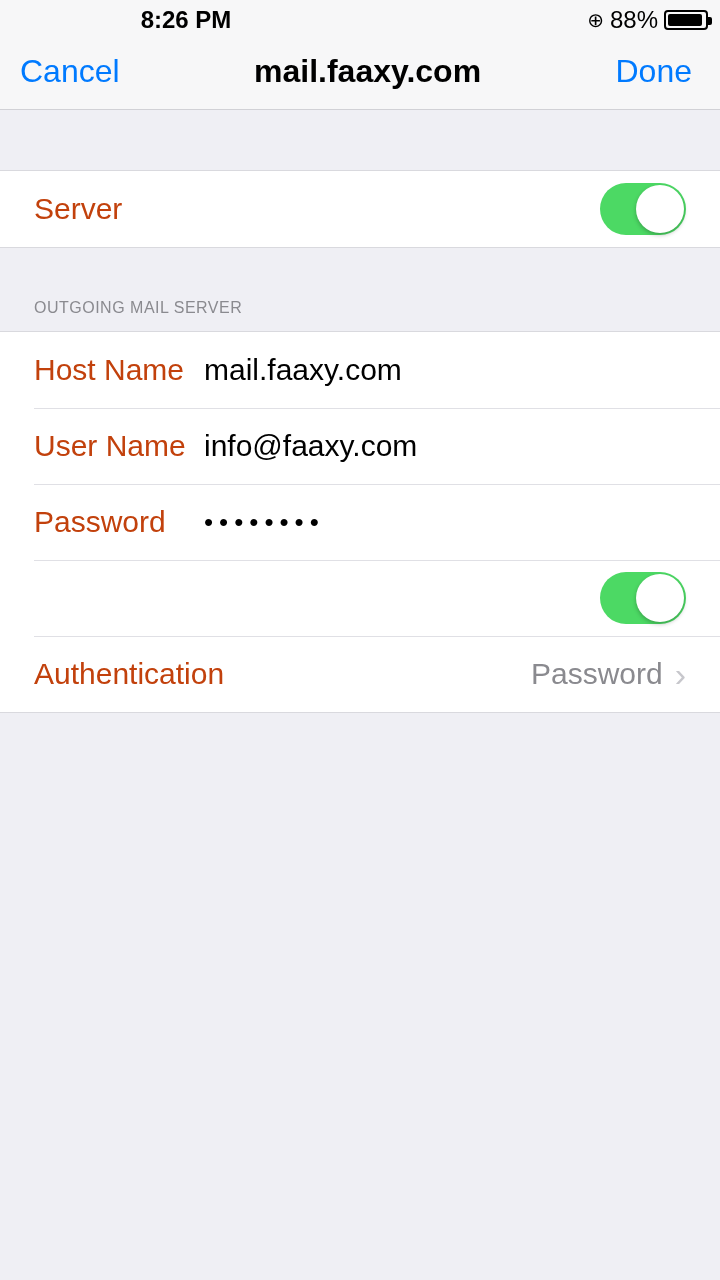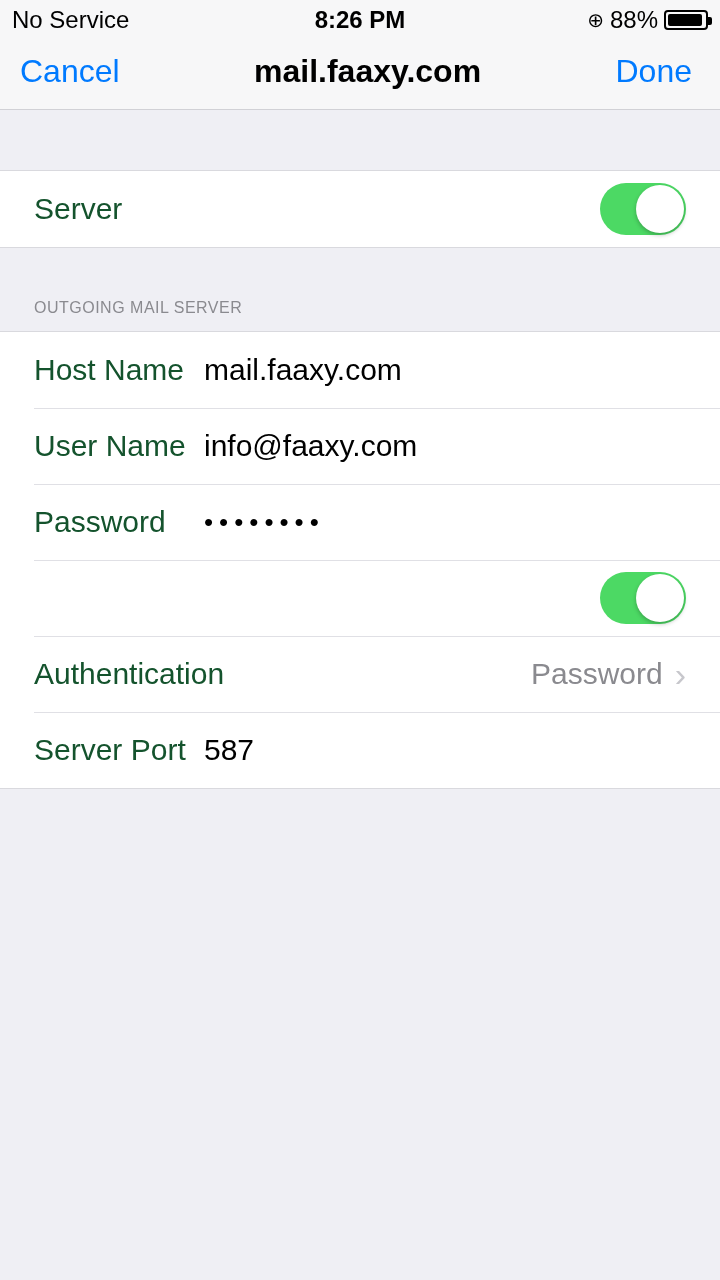--- a/index.html
+++ b/index.html
@@ -93,21 +93,21 @@
   .row + .row::before {
     content: "";
     position: absolute;
     top: 0; left: 34px; right: 0;
     height: 1px;
     background: #e0e0e5;
   }
   .row-label {
     width: 170px;
     font-size: 30px;
-    color: #14532d;
+    color: #c2410c;
     flex-shrink: 0;
   }
   .row-label.wide { width: auto; flex: 1; }
   .row-value {
     font-size: 30px;
     color: #000;
     flex: 1;
   }
   .row-value.input {
     border: none; outline: none;
@@ -146,21 +146,20 @@
     background: #fff;
     border-radius: 50%;
     top: 2px; right: 2px;
     box-shadow: 0 2px 4px rgba(0,0,0,0.25);
   }
 </style>
 </head>
 <body>
 
 <div class="status-bar">
-  <div class="status-left">No Service</div>
   <div class="status-center">8:26 PM</div>
   <div class="status-right">
     <span class="lock-icon">⊕</span>
     <span>88%</span>
     <span class="battery">
         <span class="battery-fill"></span>
       </span>
   </div>
 </div>
 
@@ -205,18 +204,14 @@
         <div class="knob"></div>
       </div>
   </div>
 
   <div class="row">
     <div class="row-label wide">Authentication</div>
     <div class="row-value-right">Password</div>
     <span class="chevron">›</span>
   </div>
 
-  <div class="row">
-    <div class="row-label">Server Port</div>
-    <input class="row-value input" value="587" style="">
-  </div>
 
 </div>
 
 </body></html>

